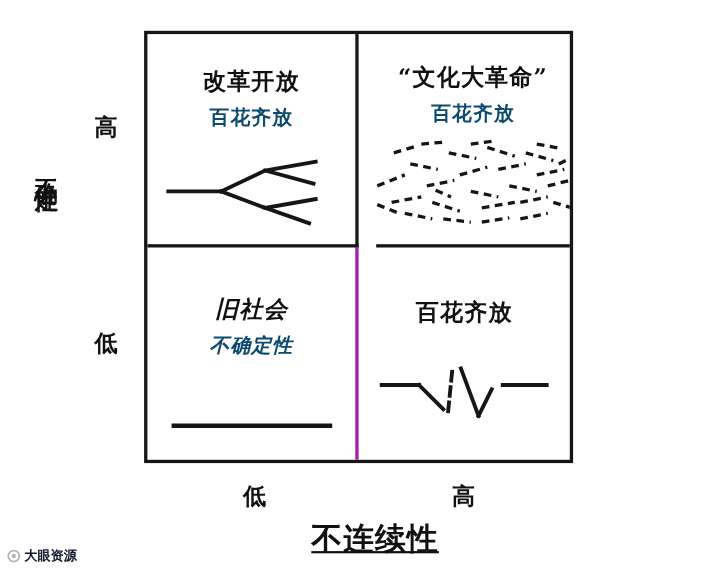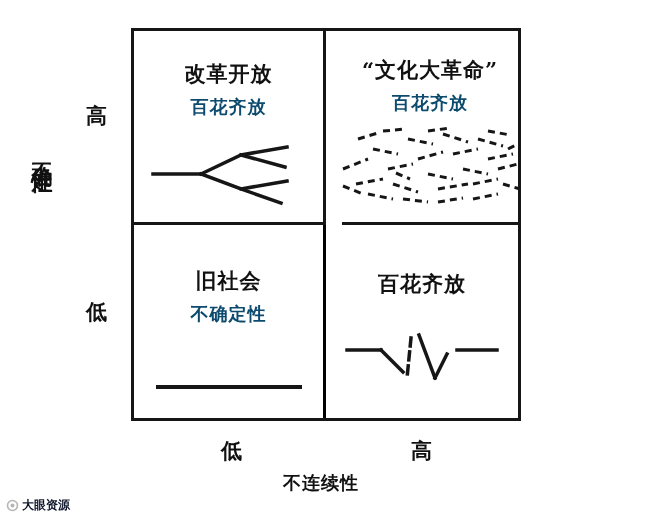--- a/index.html
+++ b/index.html
@@ -6,37 +6,37 @@
   html,body { background:#ffffff; }
   body { font-family:"DejaVu Serif","Liberation Serif",serif; }
   .canvas { position:relative; width:649px; height:519px; background:#ffffff; overflow:hidden; }
 
   .matrix { position:absolute; left:131px; top:28px; width:390px; height:393px;
             border:3px solid #161616; display:grid;
             grid-template-columns:1fr 1fr; grid-template-rows:1fr 1fr; background:#fff; }
   .cell { display:flex; flex-direction:column; align-items:center; padding-top:16px; overflow:hidden;justify-content:center; }
   .cell-tl { border-right:3px solid #161616; border-bottom:3px solid #161616; }
   .cell-tr { border-bottom:3px solid #161616;margin-left:16px; }
-  .cell-bl { border-right:3px solid #000000; }
+  .cell-bl { border-right:3px solid #a21caf;font-style:italic; }
 
   .q-title { font-size:21px; font-weight:600; color:#111; letter-spacing:1px; white-space:nowrap; }
   .q-sub   { font-size:18px; font-weight:600; color:#0c4a6e; letter-spacing:1px; margin-top:7px; white-space:nowrap; }
 
   .fig-branch { margin-top:12px; }
   .fig-chaos  { margin-top:6px; }
   .fig-flat   { margin-top:56px; }
   .fig-zigzag { margin-top:32px; }
 
   .axis { position:absolute; color:#111; font-weight:600; font-size:21px; letter-spacing:1px; }
   .axis-y-label { left:28px; top:146px; writing-mode:vertical-rl; text-orientation:upright; letter-spacing:3px; }
   .axis-y-high  { left:86px;  top:102px; }
   .axis-y-low   { left:86px;  top:298px; }
   .axis-x-low   { left:221px; top:437px; }
   .axis-x-high  { left:411px; top:437px; }
-  .axis-x-label { left:283px; top:471px; font-size:18px; }
+  .axis-x-label { left:283px; top:471px; font-size:28px;text-decoration:underline; }
 
   .watermark { position:absolute; left:6px; top:497px; display:flex; align-items:center; gap:3px;
                font-family:"DejaVu Sans","Liberation Sans",sans-serif;
                font-size:12px; color:#0f172a; font-weight:600; }
 </style>
 </head>
 <body>
 
 <div class="canvas">
 

